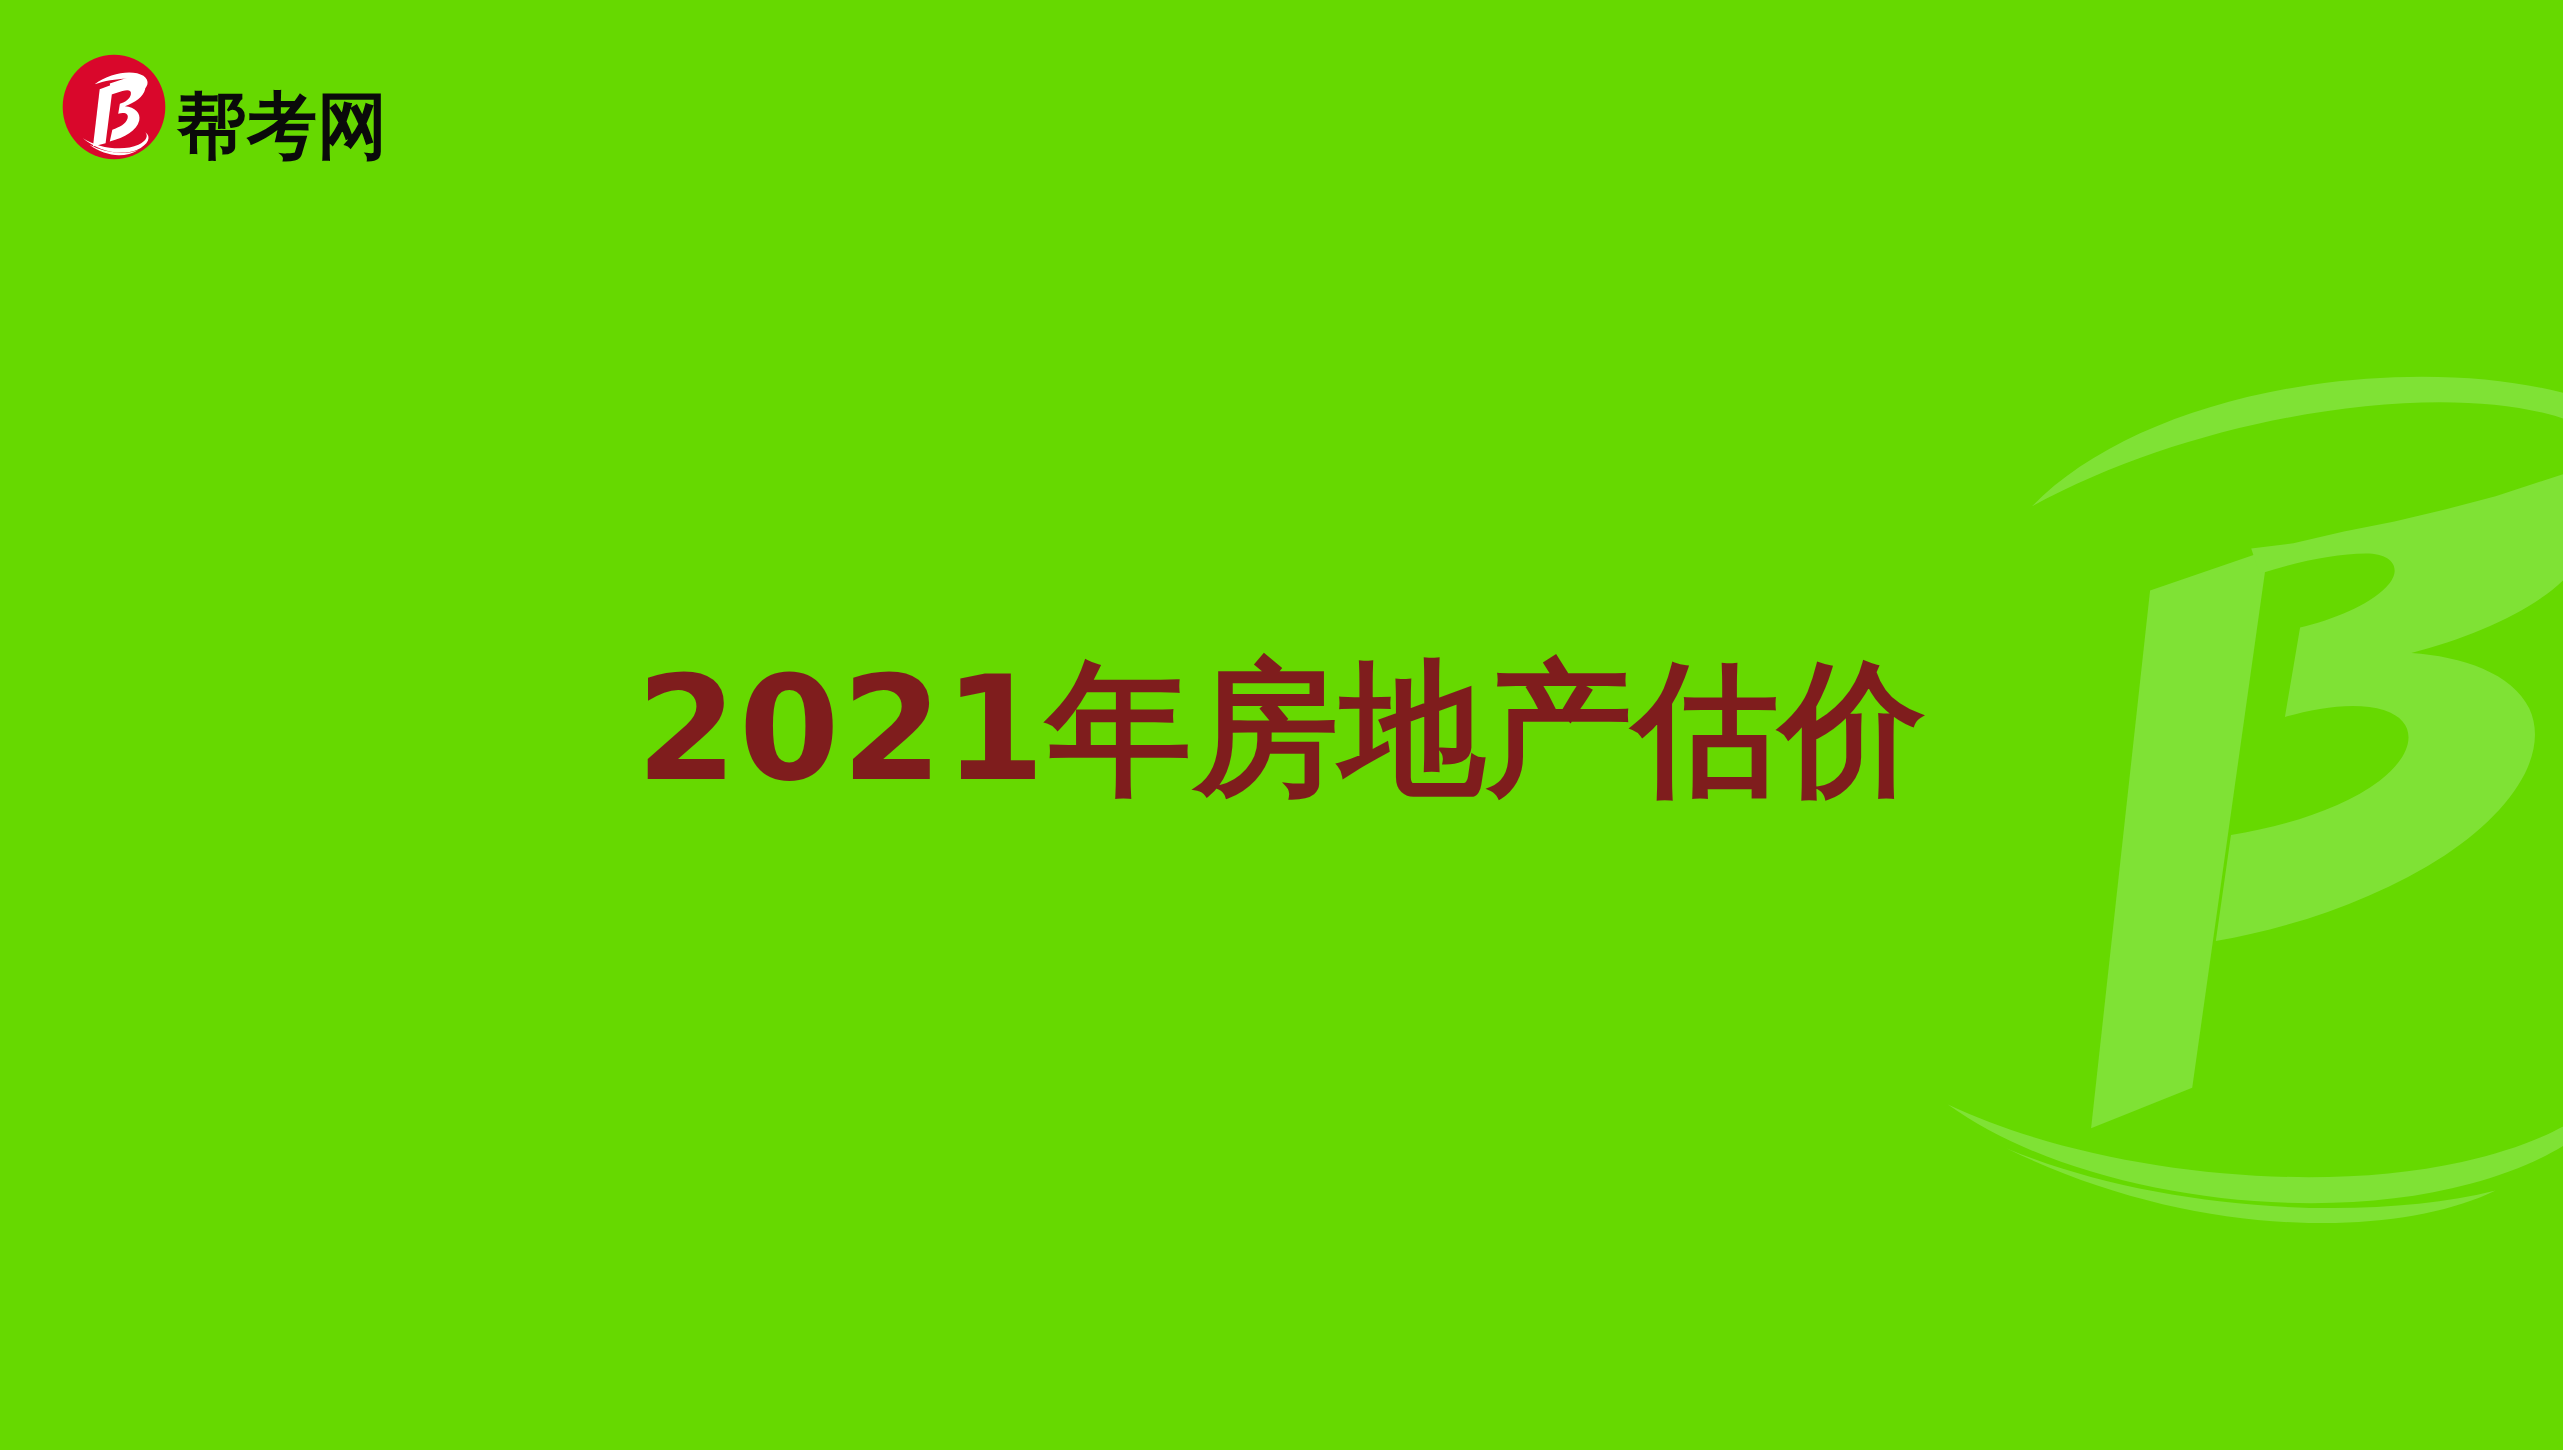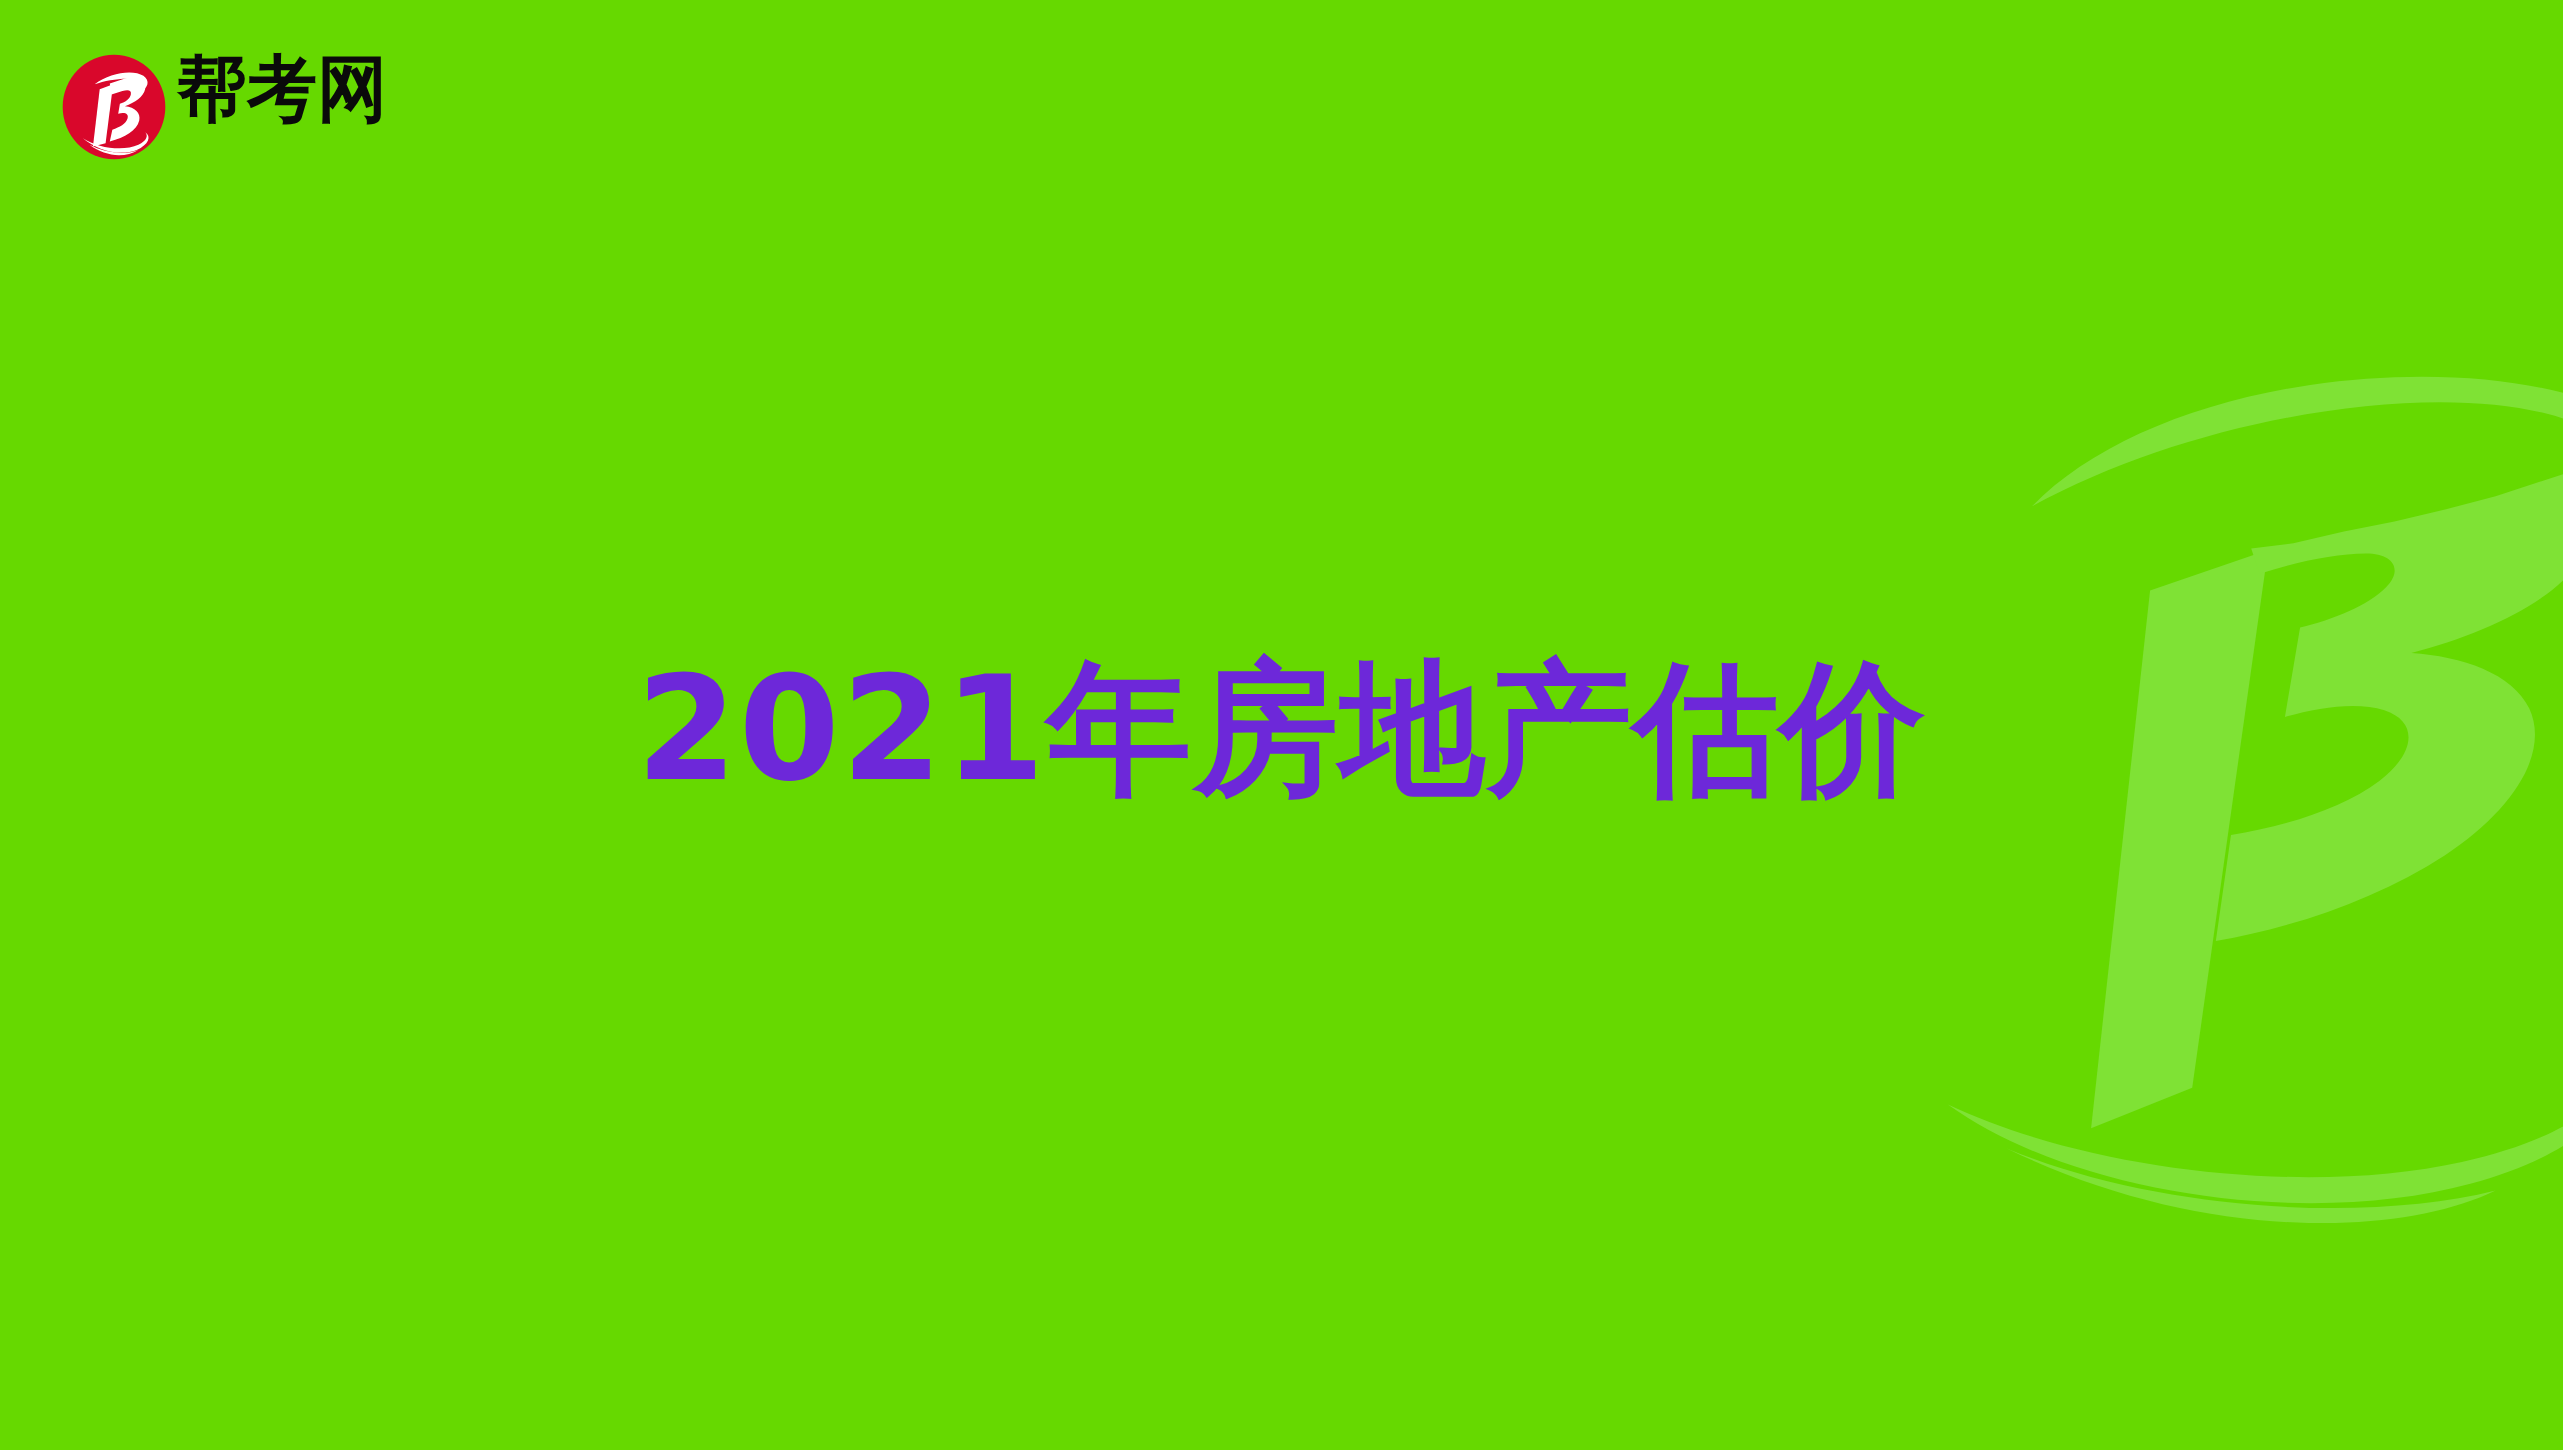--- a/index.html
+++ b/index.html
@@ -27,21 +27,21 @@
     z-index: 0;
   }
   .watermark svg { display: block; width: 100%; height: 100%; }
 
   
   .brand {
     position: absolute;
     left: 61px;
     top: 52px;
     display: flex;
-    align-items: flex-start;
+    align-items: flex-end;
     z-index: 3;
   }
   .brand-mark {
     width: 106px;
     height: 110px;
     flex: 0 0 auto;
   }
   .brand-mark svg { display:block; width:100%; height:100%; }
   .brand-name {
     margin-left: 10px;
@@ -69,21 +69,21 @@
     justify-content: center;
     z-index: 2;
     pointer-events: none;
   }
   .headline-inner {
     width: 1568px;
     text-align: center;
     margin-top: 8.4px;
   }
   .headline-line {
-    color: #6d28d9;
+    color: #7f1d1d;
     font-weight: bold;
     font-size: 145px;
     line-height: 1.42;
     letter-spacing: 1.7px;
     white-space: nowrap;
     font-family: "DejaVu Sans", "Liberation Sans", sans-serif;
   }
 </style>
 </head>
 <body>

